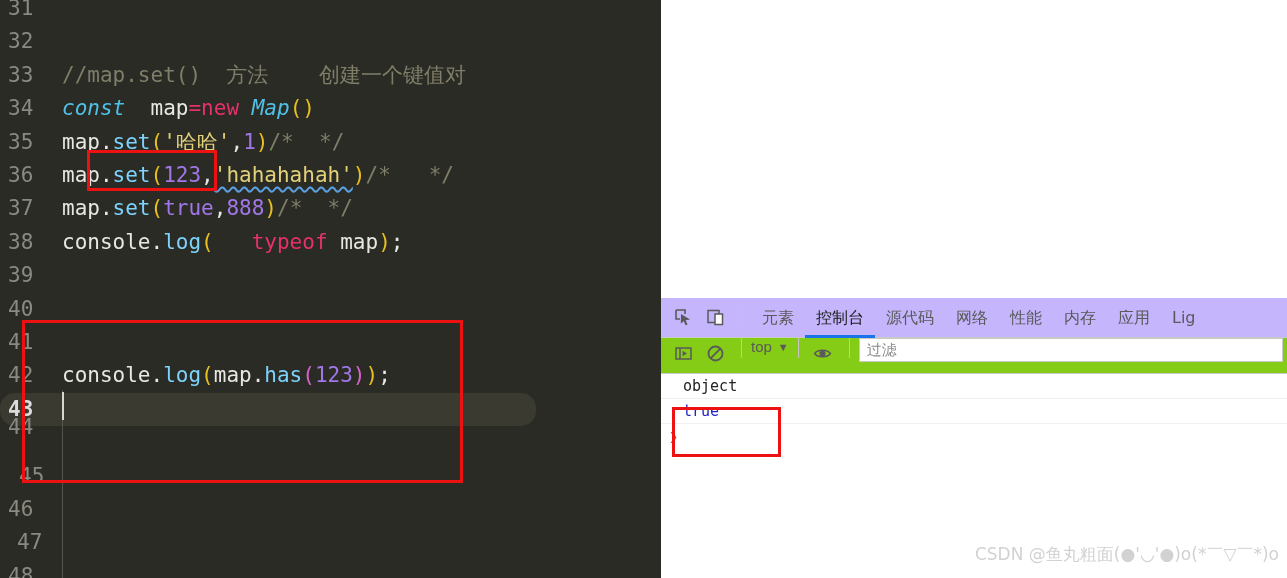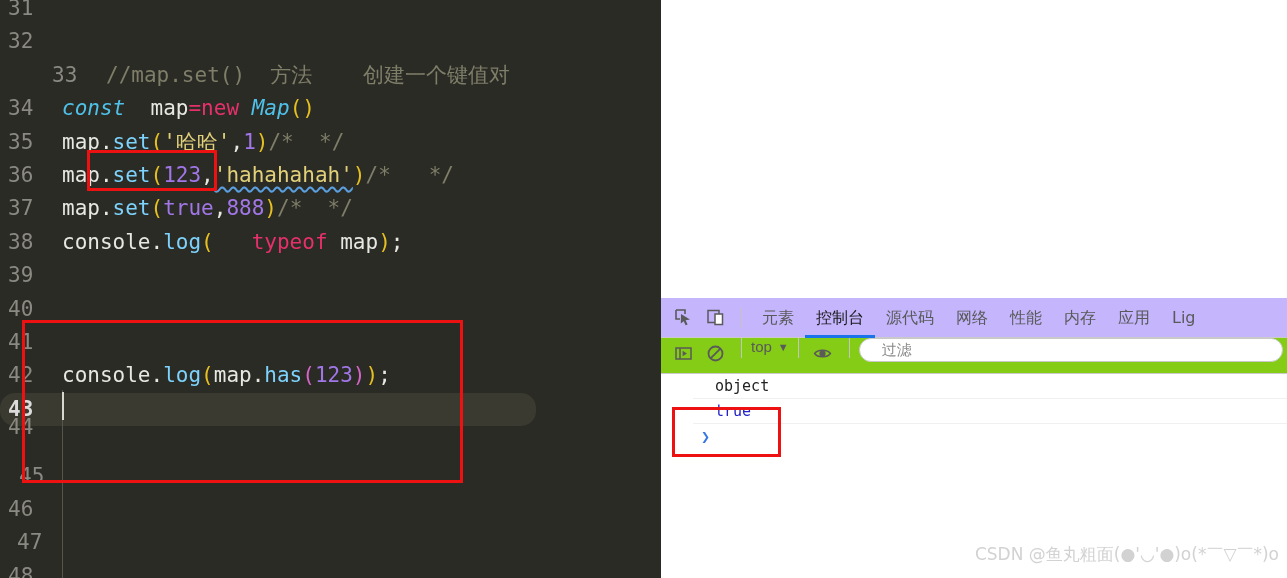--- a/index.html
+++ b/index.html
@@ -152,34 +152,33 @@
     display: flex; align-items: center;
     white-space: nowrap;
     font-family: "Liberation Sans", sans-serif;
   }
   .dt-filter {
     flex: 1;
     height: 24px;
     margin-right: 4px;
     background: #fff;
     border: 1px solid #c9c9c9;
-    border-radius: 12px;
+    border-radius: 0;
     display: flex; align-items: center;
-    padding: 0 22px;
+    padding: 0 7px;
     font-size: 15px;
     color: #8a8a8a;
     font-family: "DejaVu Sans", sans-serif;
   }
 
   .dt-console {
     flex: 1;
     position: relative;
     background: #ffffff;
     overflow: hidden;
-    padding-left: 32px;
   }
   .con-row {
     height: 25px;
     line-height: 25px;
     border-bottom: 1px solid #f0f0f0;
     padding-left: 22px;
     font-size: 15px;
     font-family: "DejaVu Sans Mono", monospace;
     color: #222;
     white-space: pre;
@@ -207,21 +206,21 @@
 </style>
 </head>
 <body>
 
 <div id="root">
 
   <div id="editor">
     <div class="code-area" id="code-area">
         <div class="ln-row" style="position: absolute; top: -8px; left: 0px; width: 661px;"><span class="lnum">31</span><span class="ltext"></span></div>
         <div class="ln-row" style="position: absolute; top: 25.4px; left: 0px; width: 661px;"><span class="lnum">32</span><span class="ltext"></span></div>
-        <div class="ln-row" style="position: absolute; top: 58.8px; left: 0px; width: 661px; margin-left: 44px;"><span class="lnum">33</span><span class="ltext"><span class="t-comment">//map.set()  方法    创建一个键值对</span></span></div>
+        <div class="ln-row" style="position: absolute; top: 58.8px; left: 0px; width: 661px;"><span class="lnum">33</span><span class="ltext"><span class="t-comment">//map.set()  方法    创建一个键值对</span></span></div>
         <div class="ln-row" style="position: absolute; top: 92.2px; left: 0px; width: 730px;"><span class="lnum">34</span><span class="ltext"><span class="t-ital">const</span><span class="t-plain">  map</span><span class="t-op">=</span><span class="t-op">new</span><span class="t-plain"> </span><span class="t-ital">Map</span><span class="t-paren-y">()</span></span></div>
         <div class="ln-row" style="position: absolute; top: 125.6px; left: 0px; width: 661px;"><span class="lnum">35</span><span class="ltext"><span class="t-plain">map.</span><span class="t-fn">set</span><span class="t-paren-y">(</span><span class="t-str">'哈哈'</span><span class="t-plain">,</span><span class="t-num">1</span><span class="t-paren-y">)</span><span class="t-comment">/*  */</span></span></div>
         <div class="ln-row" style="position: absolute; top: 159px; left: 0px; width: 661px;"><span class="lnum">36</span><span class="ltext"><span class="t-plain">map.</span><span class="t-fn">set</span><span class="t-paren-y">(</span><span class="t-num">123</span><span class="t-plain">,</span><span class="t-str squiggle">'hahahahah'</span><span class="t-paren-y">)</span><span class="t-comment">/*   */</span></span></div>
         <div class="ln-row" style="position: absolute; top: 192.4px; left: 0px; width: 661px;"><span class="lnum">37</span><span class="ltext"><span class="t-plain">map.</span><span class="t-fn">set</span><span class="t-paren-y">(</span><span class="t-num">true</span><span class="t-plain">,</span><span class="t-num">888</span><span class="t-paren-y">)</span><span class="t-comment">/*  */</span></span></div>
         <div class="ln-row" style="position: absolute; top: 225.8px; left: 0px; width: 661px;"><span class="lnum">38</span><span class="ltext"><span class="t-plain">console.</span><span class="t-fn">log</span><span class="t-paren-y">(</span><span class="t-plain">   </span><span class="t-op">typeof</span><span class="t-plain"> map</span><span class="t-paren-y">)</span><span class="t-plain">;</span></span></div>
         <div class="ln-row" style="position: absolute; top: 259.2px; left: 0px; width: 661px;"><span class="lnum">39</span><span class="ltext"></span></div>
         <div class="ln-row" style="position: absolute; top: 292.6px; left: 0px; width: 661px;"><span class="lnum">40</span><span class="ltext"></span></div>
         <div class="ln-row" style="position: absolute; top: 326px; left: 0px; width: 661px;"><span class="lnum">41</span><span class="ltext"></span></div>
         <div class="ln-row" style="position: absolute; top: 359.4px; left: 0px; width: 661px;"><span class="lnum">42</span><span class="ltext"><span class="t-plain">console.</span><span class="t-fn">log</span><span class="t-paren-y">(</span><span class="t-plain">map.</span><span class="t-fn">has</span><span class="t-paren-m">(</span><span class="t-num">123</span><span class="t-paren-m">)</span><span class="t-paren-y">)</span><span class="t-plain">;</span></span></div>
         <div class="ln-row active" style="position: absolute; top: 392.8px; left: 0px; width: 536px; border-radius: 15px;"><span class="lnum cur">43</span><span class="ltext"></span></div>

